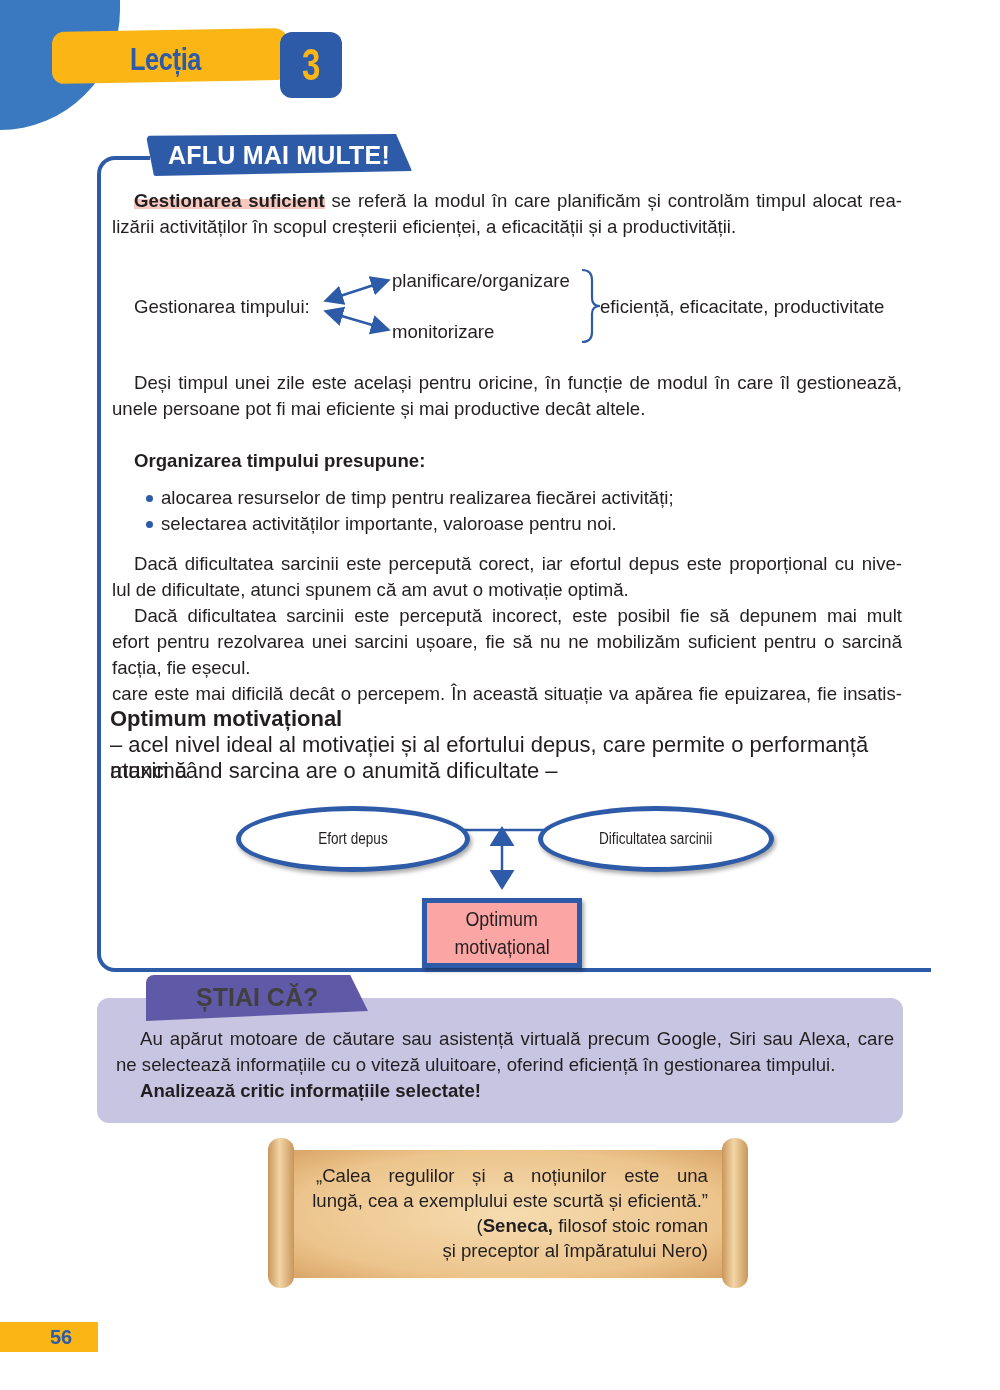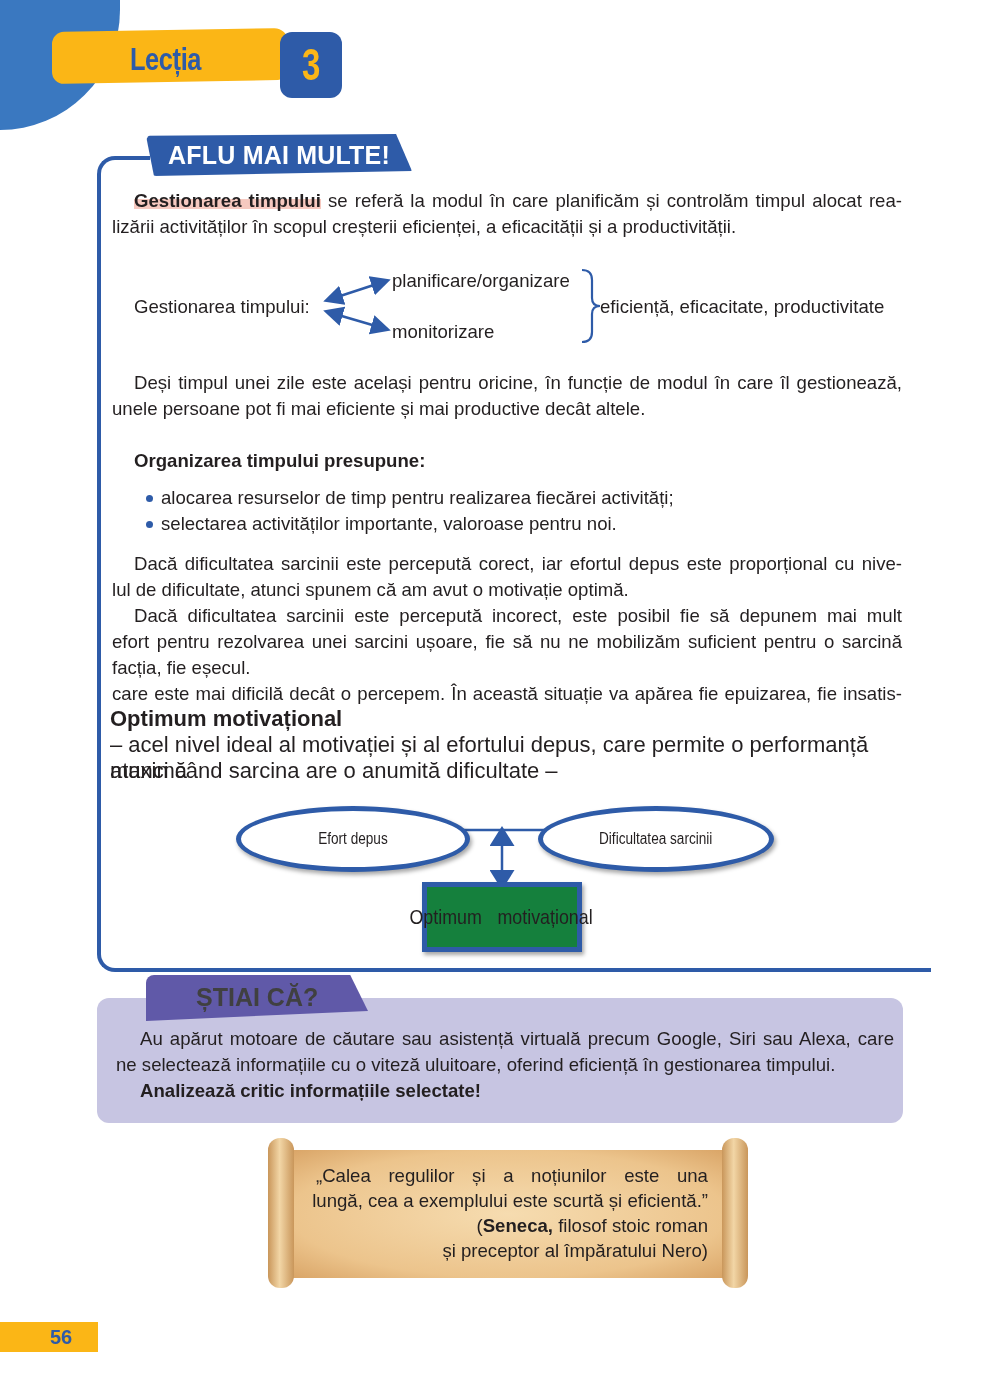--- a/index.html
+++ b/index.html
@@ -72,24 +72,24 @@
 
   .ellipse {
     position: absolute; border: 5px solid #2e5ba8; border-radius: 50%;
     background: #fff; display: flex; align-items: center; justify-content: center;
     box-shadow: 2px 3px 4px rgba(0,0,0,0.35);
     font-family: "Liberation Sans Narrow", "Liberation Sans", sans-serif;
     font-size: 16px;
   }
   .ellipse span, .rect-box span { display: inline-block; transform: scaleX(0.85); }
   .rect-box {
-    position: absolute; border: 5px solid #2e5ba8; background: #15803d;
+    position: absolute; border: 5px solid #2e5ba8; background: #fca5a5;
     box-shadow: 2px 3px 4px rgba(0,0,0,0.35);
-    display: flex; flex-direction: row; align-items: center; justify-content: center;
-    font-size: 21px; line-height: 28px;
+    display: flex; flex-direction: column; align-items: center; justify-content: center;
+    font-size: 21px; line-height: 28px; margin-top: 16px;
   }
 
   
   .info-box {
     position: absolute; left: 97px; top: 998px; width: 806px; height: 125px;
     background: #c7c5e2; border-radius: 12px;
   }
   .info-header {
     position: absolute; left: 146px; top: 975px; width: 222px; height: 46px;
     background: #6059a8;
@@ -139,21 +139,21 @@
 
 <div class="frame"></div>
 <div class="frame-top-mask"></div>
 <div class="frame-bottom-fade"></div>
 <div class="section-header">
   <span>AFLU MAI MULTE!</span>
 </div>
 
 <div class="p" style="left:112px; top:188px; width:790px;">
   <div style="text-indent:22px; text-align:justify; text-align-last:justify;">
-    <b class="hl">Gestionarea timpului</b><span> se referă la modul în care planificăm și controlăm timpul alocat rea-</span>
+    <b class="hl">Gestionarea suficient</b><span> se referă la modul în care planificăm și controlăm timpul alocat rea-</span>
   </div>
   <div>lizării activităților în scopul creșterii eficienței, a eficacității și a productivității.</div>
 </div>
 
 <div class="abs" style="left:134px; top:295px;">Gestionarea timpului:</div>
 <svg style="position:absolute; left:322px; top:276px;" width="72" height="60">
   <defs>
     <marker id="ah" markerWidth="8" markerHeight="8" refX="6" refY="4" orient="auto-start-reverse">
       <path d="M0,0 L8,4 L0,8 z" fill="#2e5ba8"></path>
     </marker>

